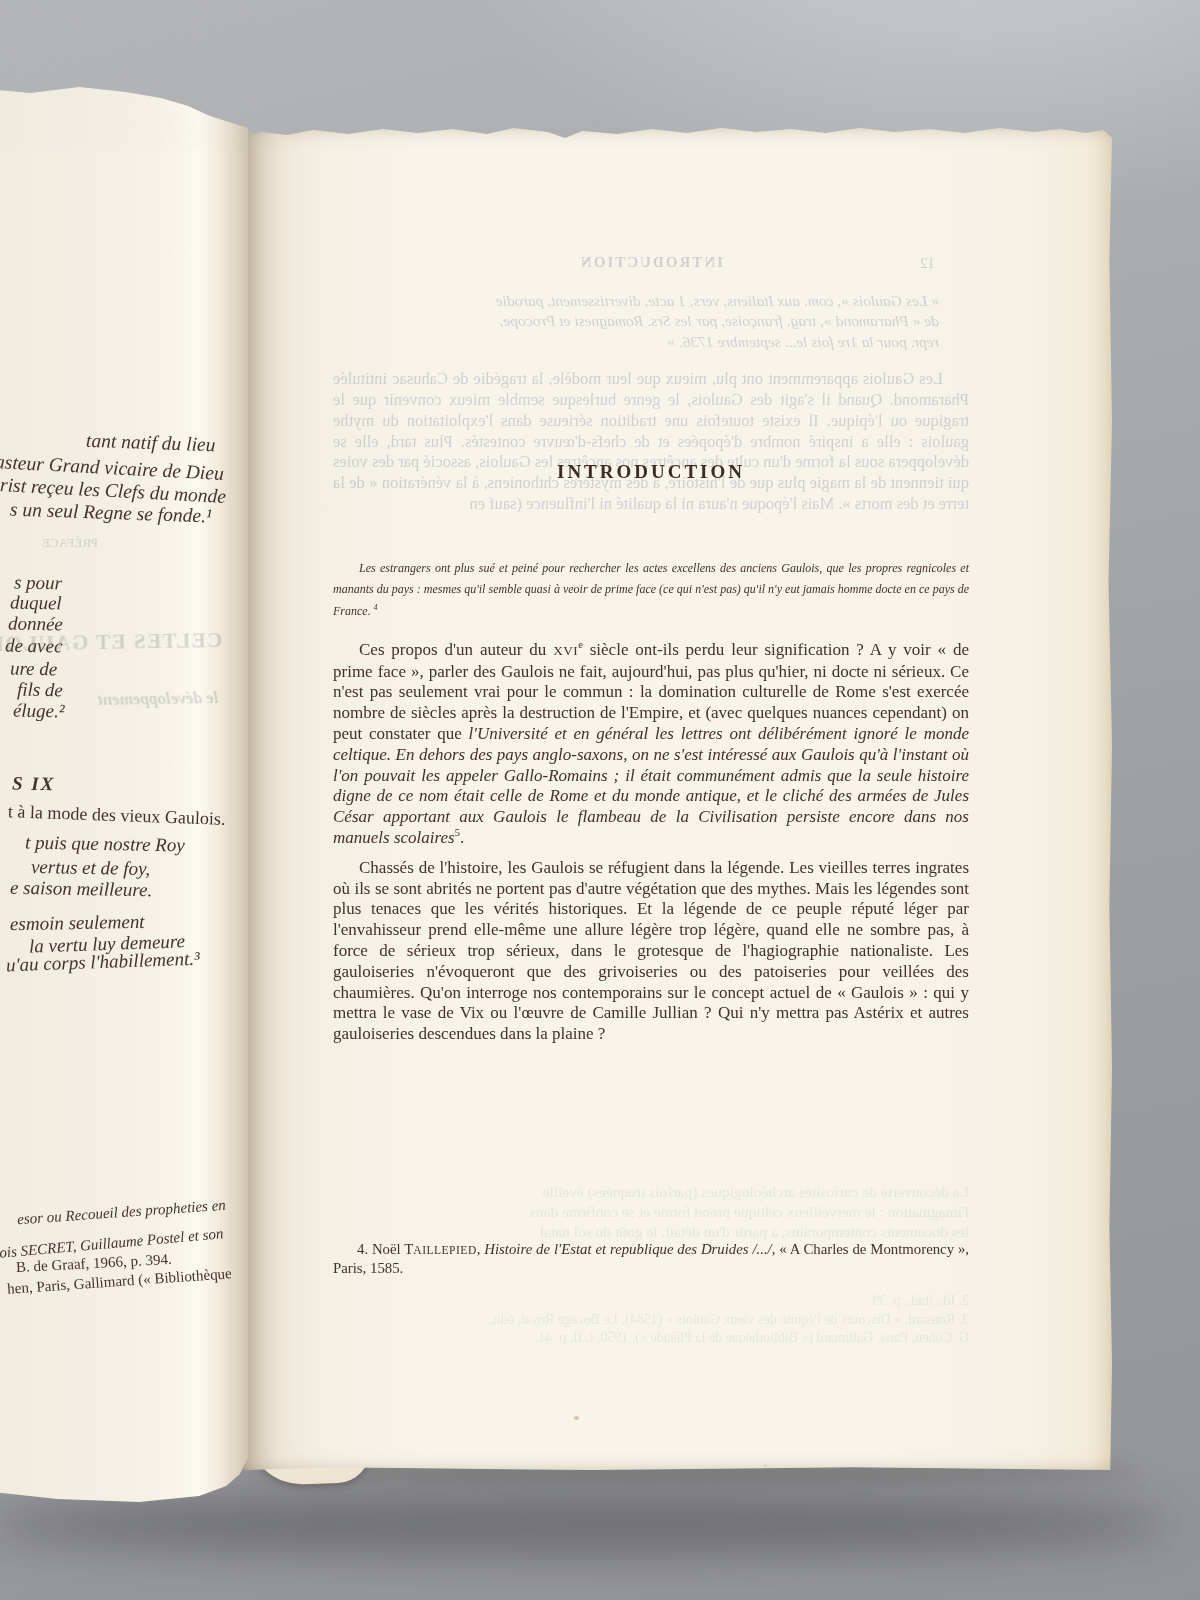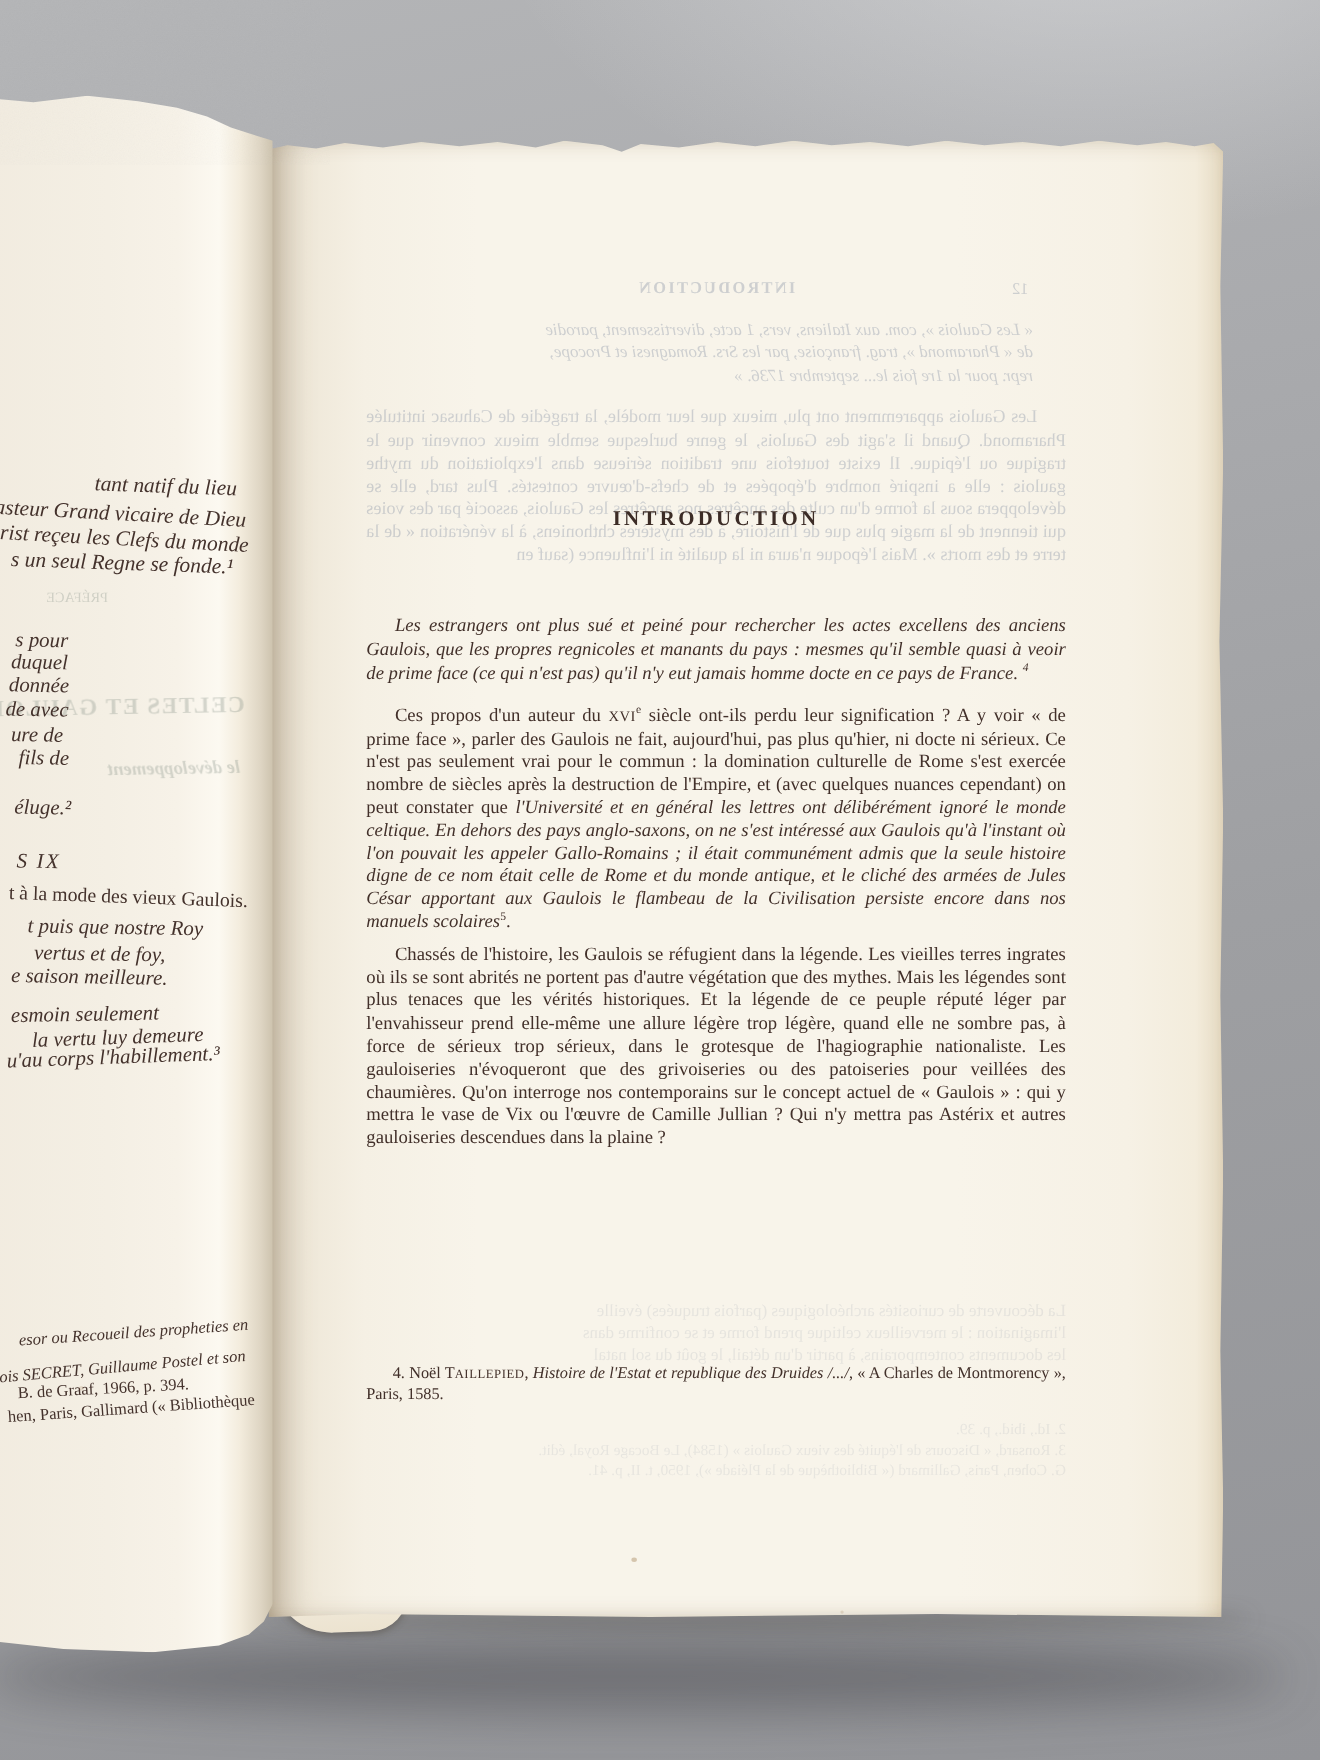--- a/index.html
+++ b/index.html
@@ -38,21 +38,21 @@
     position:absolute;left:-24px;top:84px;width:272px;height:1420px;z-index:4;
     background:linear-gradient(90deg,#f1ebdf 0%,#f4efe4 45%,#f7f2e8 68%,#fcf9f1 82%,#f3ecdd 89%,#ded5c3 96%,#cdc3ae 100%);
     clip-path:polygon(0 4px,20% 9px,38% 3px,55% 8px,68% 14px,78% 22px,86% 32px,93% 38px,100% 44px,
       100% calc(100% - 46px),97% calc(100% - 30px),92% calc(100% - 18px),82% calc(100% - 8px),
       60% calc(100% - 2px),30% calc(100% - 5px),0 calc(100% - 14px));
     color:#44322c;
   }
   .frag{position:absolute;white-space:nowrap;font-style:italic;line-height:1;}
   .lq{font-size:19.5px;}
   .lv{font-size:19px;}
-  .lh{font-size:19px;letter-spacing:2px;}
+  .lh{font-size:19px;letter-spacing:2px;font-weight:bold;}
   .lr{font-style:normal;font-size:18px;}
   .lf{font-size:15px;}
   .lf-r{font-style:normal;font-size:15px;}
   .bl,.blb,.bli{color:#8e988e;opacity:.35;filter:blur(.5px);font-style:normal;}
   .blb{font-weight:700;letter-spacing:1.5px;}
   .bli{font-weight:700;font-style:italic;}
   
   .right-page{
     position:absolute;left:244px;top:126px;width:868px;height:1344px;z-index:3;
     background:linear-gradient(90deg,#d9d0be 0%,#e7dfcf 1.5%,#efe8d9 4%,#f5f0e4 10%,#f8f4ea 22%,#f8f4ea 72%,#f6f1e5 90%,#f3ecdc 97%,#ece2cb 100%);
@@ -62,21 +62,21 @@
     box-shadow:inset 26px 0 34px -18px rgba(110,88,58,.40), inset -14px 0 22px -14px rgba(150,125,90,.28),
                inset 0 16px 20px -16px rgba(150,130,100,.30), inset 0 -12px 16px -14px rgba(150,130,100,.25);
     color:#42302a;
   }
   .text-col{position:absolute;left:89px;top:0;width:636px;}
   .page-heading{
     margin:334px 0 0 0;text-align:center;
     font-size:19px;font-weight:700;letter-spacing:3px;color:#3c2c26;line-height:24px;
   }
   .quote{
-    margin:74px 0 0 0;font-style:italic;font-size:17px;line-height:21.3px;
+    margin:74px 0 0 0;font-style:italic;font-size:12px;line-height:21.3px;
     text-align:justify;text-indent:26px;
   }
   .para{margin:9px 0 0 0;font-size:17px;line-height:20.8px;text-align:justify;text-indent:26px;}
   .para.first{margin-top:18px;}
   .footnotes{position:absolute;left:89px;top:1114px;width:636px;}
   .footnote{margin:0;font-size:14.8px;line-height:18px;text-align:justify;text-indent:24px;}
   .run-i{font-style:italic;}
   .run-sc{font-size:.78em;letter-spacing:.5px;}
   .run-sup{vertical-align:super;font-size:.62em;line-height:0;}
   
@@ -156,21 +156,21 @@
       <div class="frag lq" style="top: 349px; right: 33px; transform: rotate(2deg);">tant natif du lieu</div>
       <div class="frag lq" style="top: 374px; right: 24px; transform: rotate(3deg);">asteur Grand vicaire de Dieu</div>
       <div class="frag lq" style="top: 397px; right: 22px; transform: rotate(3deg);">rist reçeu les Clefs du monde</div>
       <div class="frag lq" style="top: 419px; right: 36px; transform: rotate(2deg);">s un seul Regne se fonde.¹</div>
       <div class="frag lv" style="top: 489px; right: 186px; transform: rotate(1deg);">s pour</div>
       <div class="frag lv" style="top: 509px; right: 186px; transform: rotate(1deg);">duquel</div>
       <div class="frag lv" style="top: 530px; right: 185px; transform: rotate(1deg);">donnée</div>
       <div class="frag lv" style="top: 552px; right: 186px; transform: rotate(1deg);">de avec</div>
       <div class="frag lv" style="top: 575px; right: 191px; transform: rotate(1deg);">ure de</div>
       <div class="frag lv" style="top: 596px; right: 185px; transform: rotate(1deg);">fils de</div>
-      <div class="frag lv" style="top: 617px; right: 183px; transform: rotate(1deg); margin-top: 24px;">éluge.²</div>
+      <div class="frag lv" style="top: 617px; right: 183px; transform: rotate(1deg);">éluge.²</div>
       <div class="frag lh" style="top: 690px; right: 193px; transform: rotate(1deg);">S IX</div>
       <div class="frag lr" style="top: 722px; right: 23px; transform: rotate(2deg);">t à la mode des vieux Gaulois.</div>
       <div class="frag lv" style="top: 750px; right: 63px; transform: rotate(1deg);">t puis que nostre Roy</div>
       <div class="frag lv" style="top: 774px; right: 98px; transform: rotate(1deg);">vertus et de foy,</div>
       <div class="frag lv" style="top: 795px; right: 96px; transform: rotate(1deg);">e saison meilleure.</div>
       <div class="frag lv" style="top: 829px; right: 103px; transform: rotate(-1deg);">esmoin seulement</div>
       <div class="frag lv" style="top: 850px; right: 63px; transform: rotate(-2deg);">la vertu luy demeure</div>
       <div class="frag lv" style="top: 868px; right: 48px; transform: rotate(-2deg);">u'au corps l'habillement.³</div>
       <div class="frag lf" style="top: 1121px; right: 22px; transform: rotate(-4deg);">esor ou Recoueil des propheties en</div>
       <div class="frag lf" style="top: 1152px; right: 24px; transform: rotate(-5deg);">ois SECRET, Guillaume Postel et son</div>

